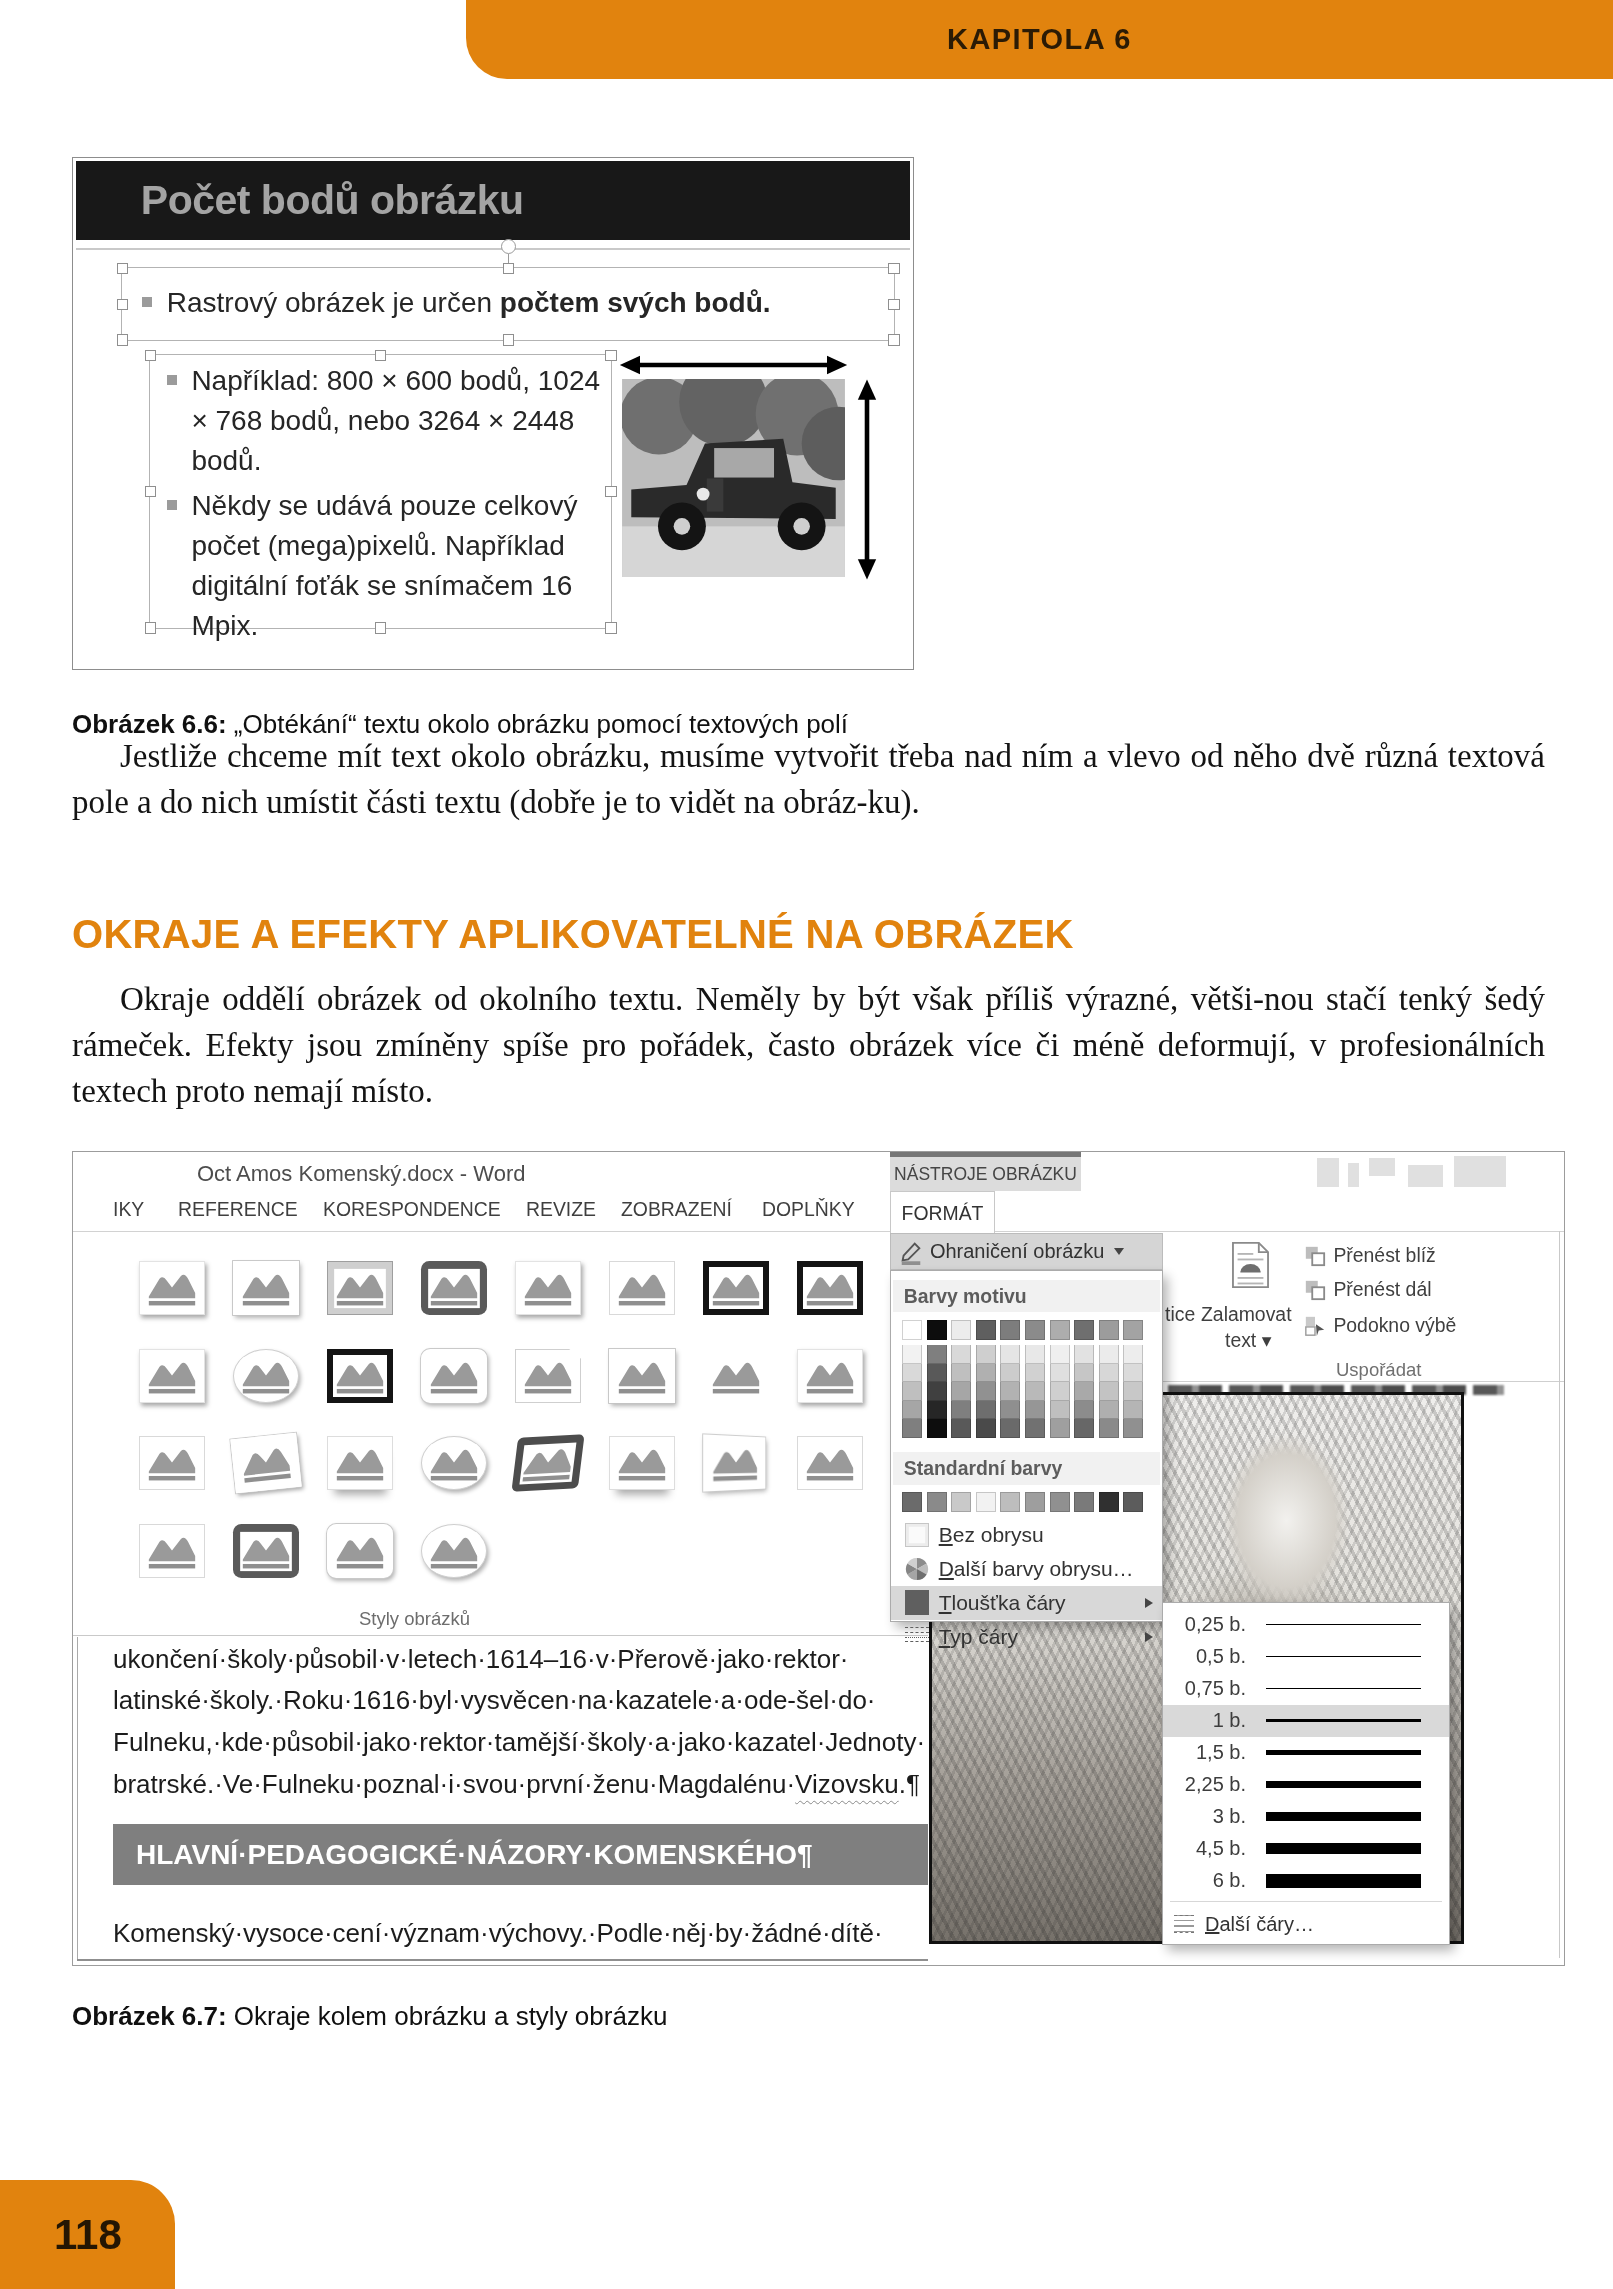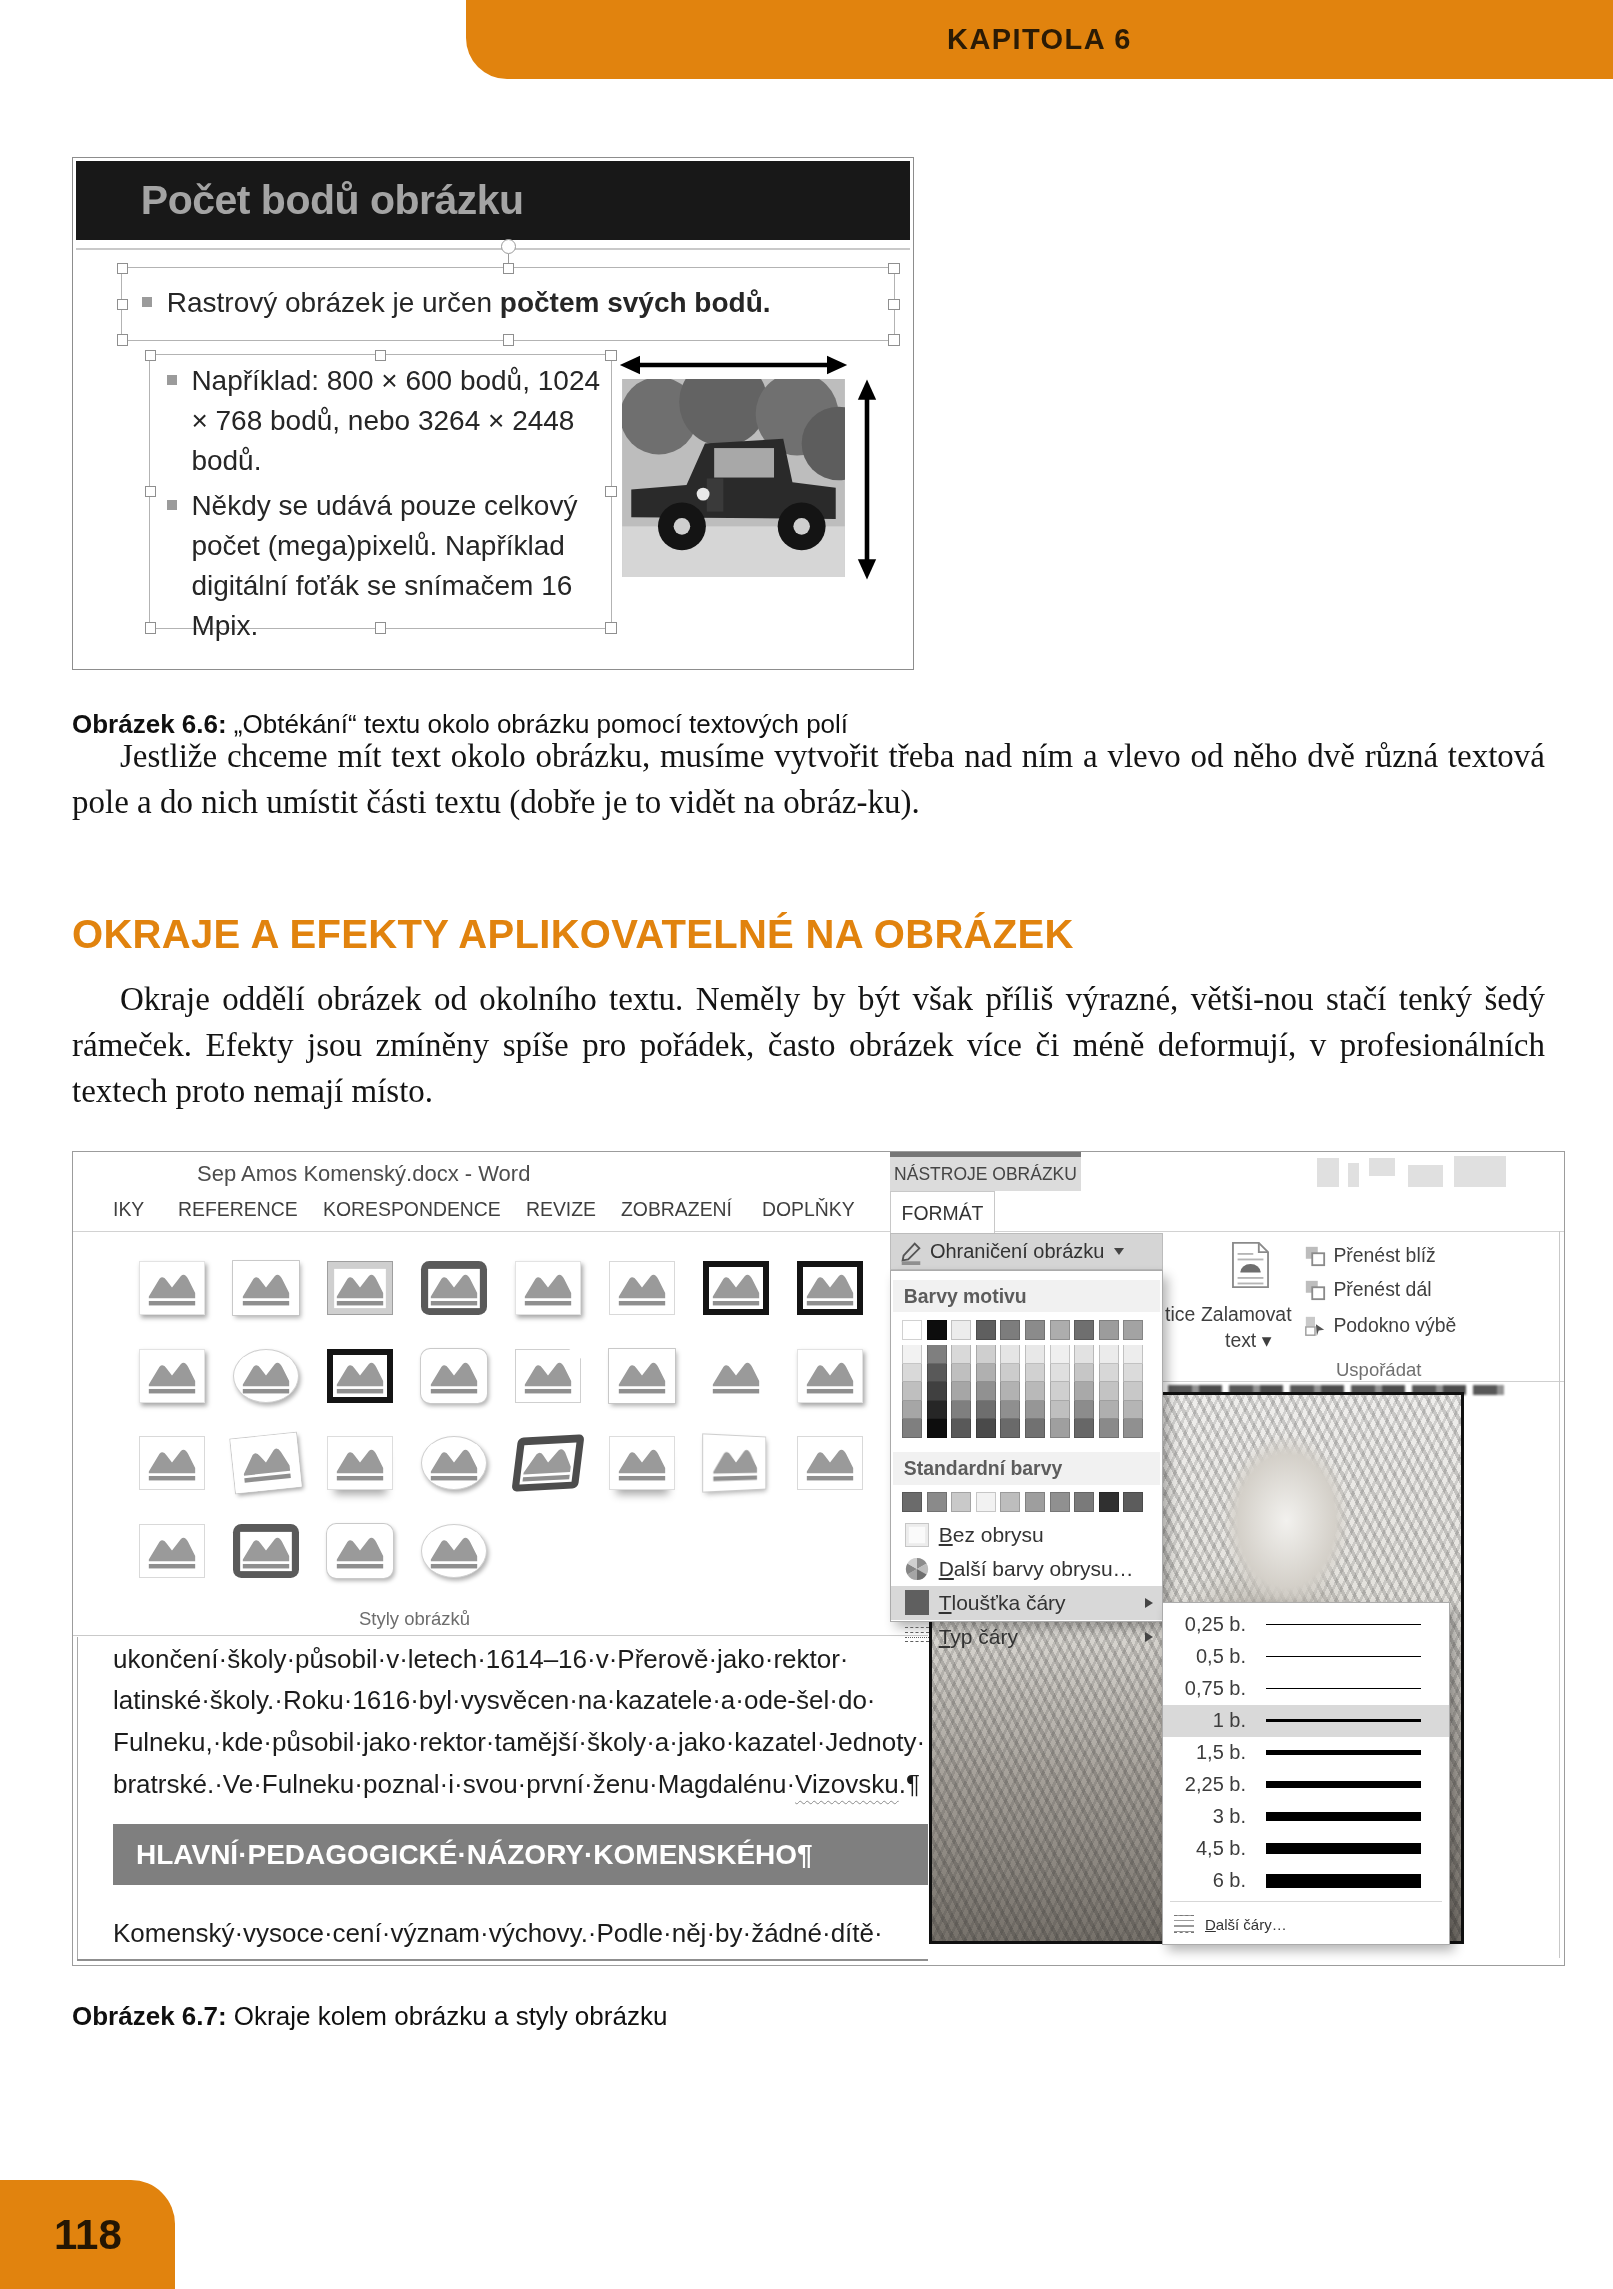--- a/index.html
+++ b/index.html
@@ -109,21 +109,21 @@
   .bars-ic span{display:block;width:24px;background:#5f5f5f;margin:1.8px 0;}
   .dash-ic span{display:block;width:24px;border-top:1.8px dashed #5f5f5f;margin:3.7px 0;}
 
   .sub{position:absolute;left:1089px;top:450px;width:288px;height:343px;background:#fff;border:0.9px solid #ababab;
     box-shadow:4.6px 5.5px 11px rgba(0,0,0,.3);z-index:6;box-sizing:border-box;padding-top:5.5px;}
   .wrow{display:flex;align-items:center;height:32px;padding:0 11px;}
   .wrow .wl{flex:0 0 72px;text-align:right;font-size:20px;color:#3d3d3d;}
   .wrow .ws{margin-left:20px;width:155px;background:#000;display:inline-block;}
   .wrow.sel{background:#d9d9d9;}
   .sub-sep{height:0.9px;background:#d7d7d7;margin:4.6px 7.4px;}
-  .more-row{display:flex;align-items:center;height:35px;padding:0 11px;font-size:15px;color:#333;}
+  .more-row{display:flex;align-items:center;height:35px;padding:0 11px;font-size:20px;color:#333;}
   .more-ic{width:20px;height:16.6px;border-top:1.8px dashed #777;border-bottom:1.8px dashed #777;margin-right:11px;
     background:repeating-linear-gradient(180deg,transparent 0 3.7px,#999 3.7px 5.5px);}
   .more-lbl{display:block;}
   .more-lbl::first-letter{text-decoration:underline;}
 
   .frag{position:absolute;font-size:19.4px;color:#3f3f3f;}
   .wrap-ic{position:absolute;left:1158px;top:89px;}
   .pb-row{position:absolute;display:flex;align-items:center;gap:7.4px;font-size:19.4px;color:#3f3f3f;white-space:nowrap;
     width:222px;overflow:hidden;}
   .rib-line{position:absolute;left:1090px;top:229px;width:401px;height:0.9px;background:#cfcfcf;}
@@ -241,21 +241,21 @@
   <p class="caption c66"><b>Obrázek 6.6:</b><span> „Obtékání“ textu okolo obrázku pomocí textových polí</span></p>
 
   <p class="bodytext p1">Jestliže chceme mít text okolo obrázku, musíme vytvořit třeba nad ním a vlevo od něho dvě různá textová pole a do nich umístit části textu (dobře je to vidět na obráz-ku).</p>
 
   <h2 class="sec-h">OKRAJE A EFEKTY APLIKOVATELNÉ NA OBRÁZEK</h2>
 
   <p class="bodytext p2">Okraje oddělí obrázek od okolního textu. Neměly by být však příliš výrazné, větši-nou stačí tenký šedý rámeček. Efekty jsou zmíněny spíše pro pořádek, často obrázek více či méně deformují, v profesionálních textech proto nemají místo.</p>
 
   <div class="fig67">
 
-    <div class="w-title">Sep Amos Komenský.docx - Word</div>
+    <div class="w-title">Oct Amos Komenský.docx - Word</div>
     <div class="ctx-stripe"></div>
     <div class="ctx-box">NÁSTROJE OBRÁZKU</div>
     <div class="art" style="left:1244px;top:5.5px;width:22px;height:29.5px;"></div>
     <div class="art" style="left:1275px;top:11px;width:11px;height:24px;"></div>
     <div class="art" style="left:1296px;top:5.5px;width:26px;height:18.5px;"></div>
     <div class="art" style="left:1335px;top:13px;width:35px;height:22px;"></div>
     <div class="art" style="left:1381px;top:3.7px;width:52px;height:31px;"></div>
 
     <span class="w-tab t0">IKY</span>
     <span class="w-tab t1">REFERENCE</span>

